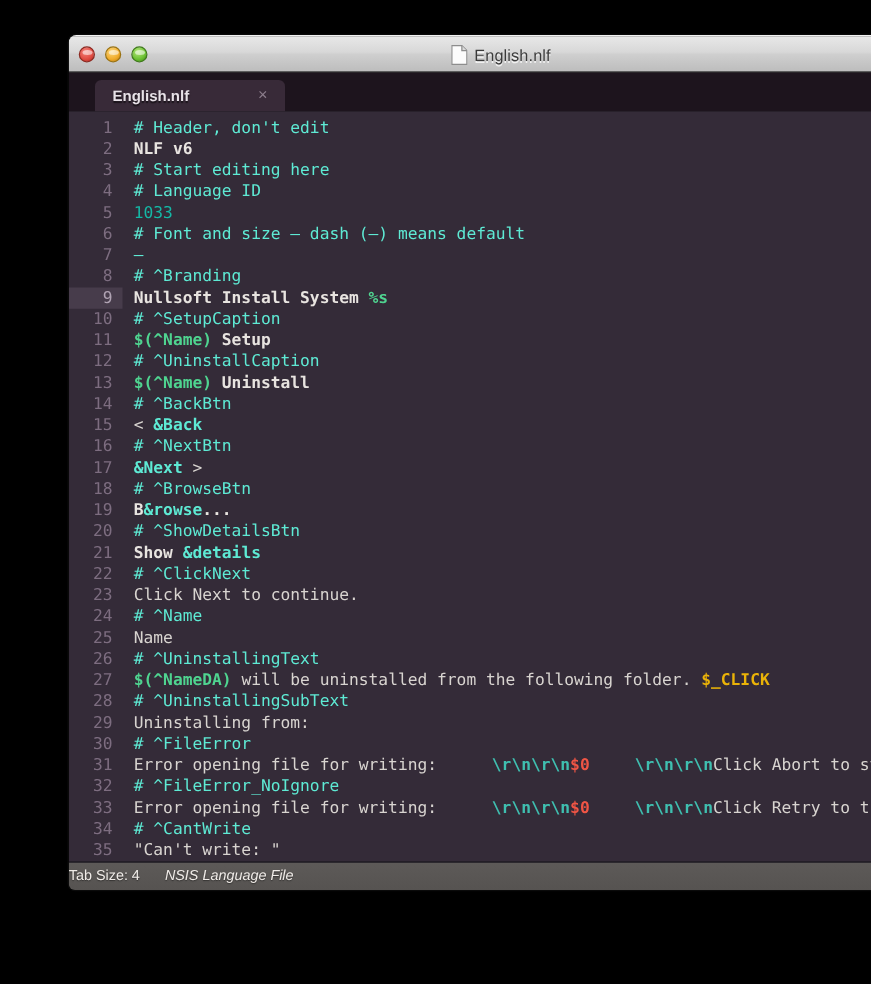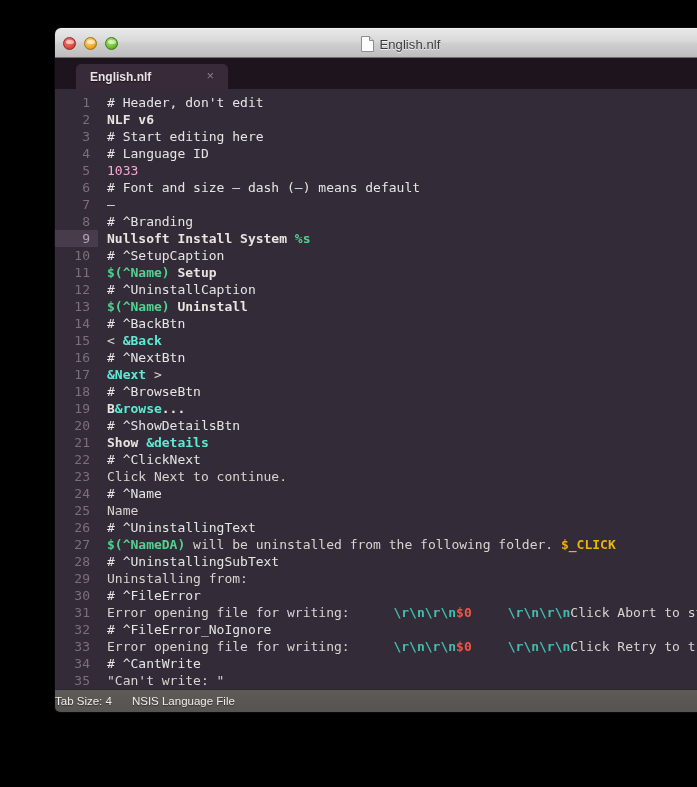--- a/index.html
+++ b/index.html
@@ -180,23 +180,23 @@
     color: #b0a3b3;
   }
   .code {
     padding-left: 9px;
     color: #d8d4d0;
     overflow: hidden;
     white-space: pre;
   }
 
   
-  .c-comment { color: #e5e5e5; }
+  .c-comment { color: #5eead4; }
   .c-text    { color: #d8d4d0; }
-  .c-number  { color: #f9a8d4; }
+  .c-number  { color: #14b8a6; }
   .c-accel   { color: #5eead4; font-weight: bold; }
   .c-bold    { color: #e8e4e0; font-weight: bold; text-align: right; }
   .c-var     { color: #4fd490; font-weight: bold; margin-top: 43px; }
   .c-esc     { color: #3fbfb0; font-weight: bold; margin-left: 36px; }
   .c-red     { color: #f05545; font-weight: bold; }
   .c-click   { color: #eab308; font-weight: bold; }
   .c-pct     { color: #4fd490; font-weight: bold; }
 
   
   .statusbar {
@@ -216,20 +216,21 @@
     flex: 1;
     text-shadow: 0 1px 1px rgba(0,0,0,0.45);
   }
   .status-tab {
     padding-right: 20px;
     text-shadow: 0 1px 1px rgba(0,0,0,0.45);
   }
   .status-syntax {
     padding-right: 8px;
     text-shadow: 0 1px 1px rgba(0,0,0,0.45);
+    font-style: italic;
   }
 </style>
 </head>
 <body>
 
 <div id="root">
 
   <div class="window">
 
     <div class="titlebar">

